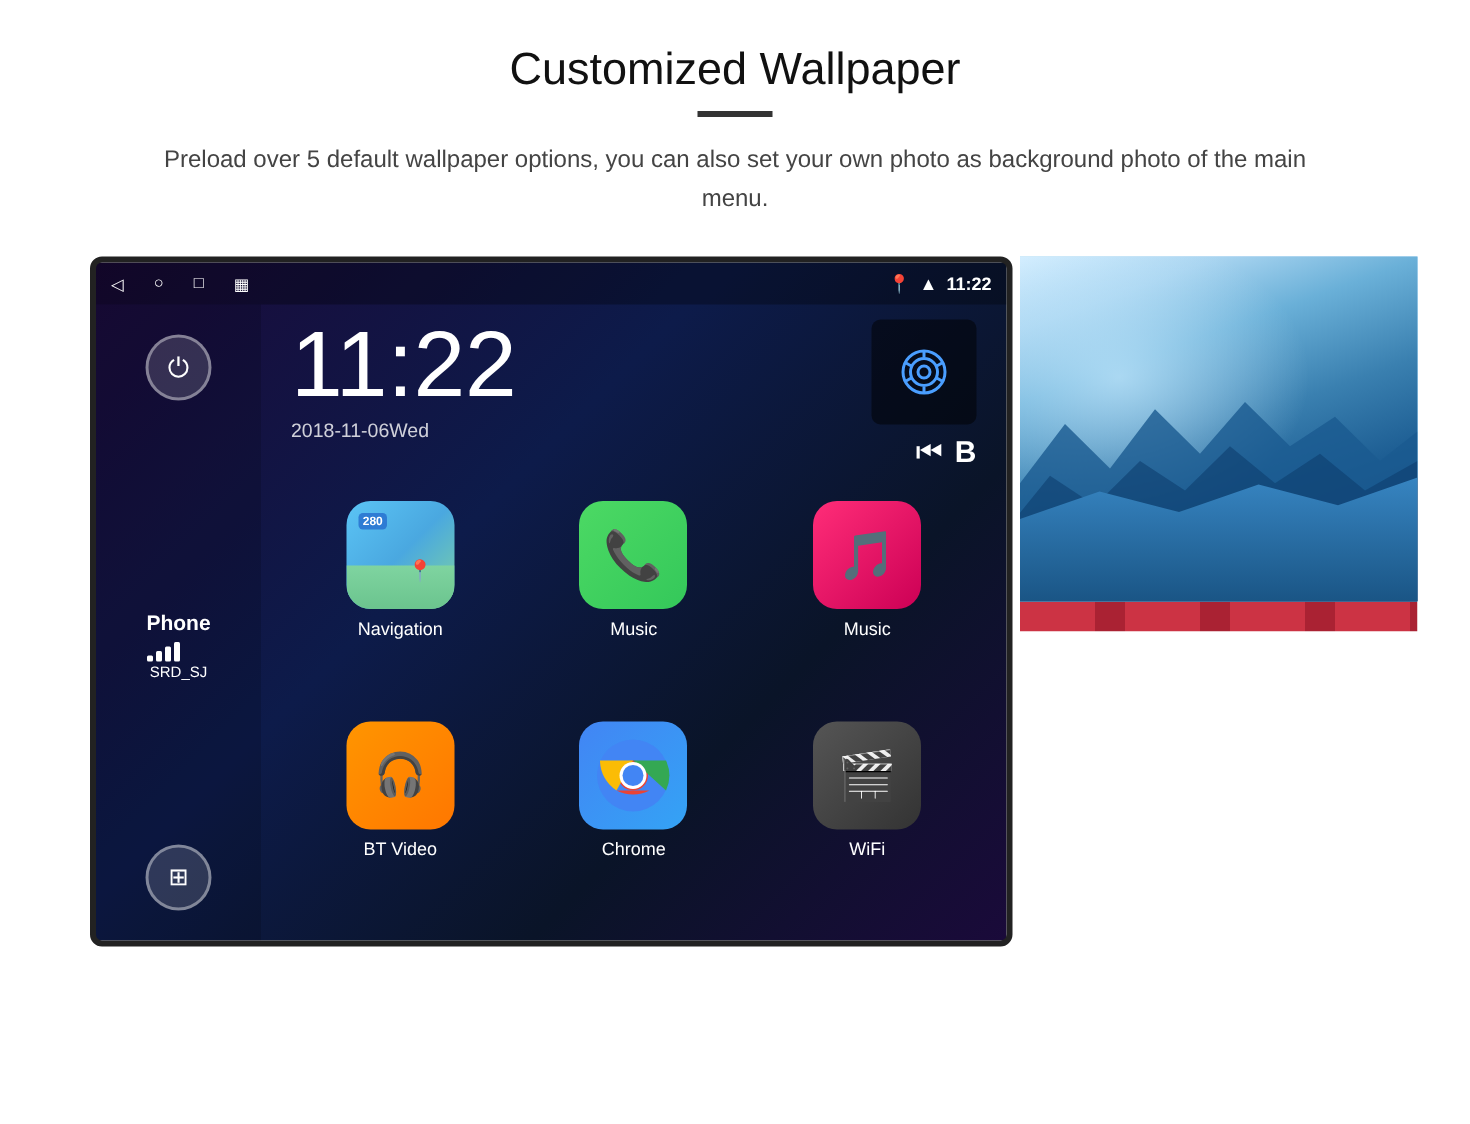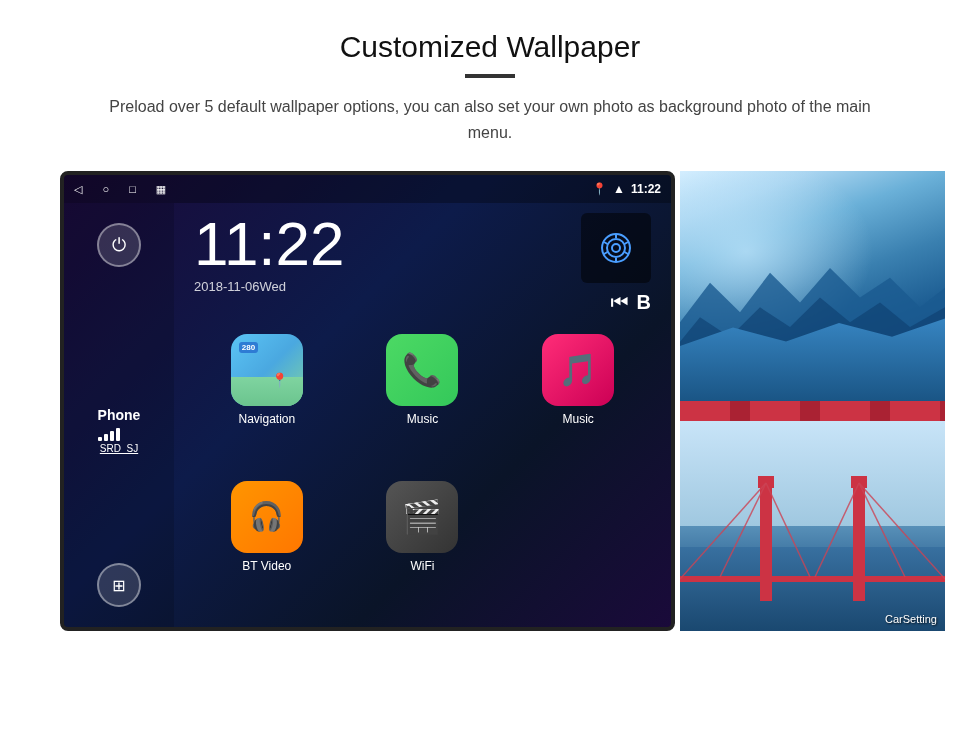--- a/index.html
+++ b/index.html
@@ -141,21 +141,20 @@
       margin-top: 10px;
     }
 
     .wifi-label {
       font-size: 14px;
       font-weight: bold;
     }
 
     .wifi-name {
       font-size: 10px;
-      text-decoration: underline;
     }
 
     .apps-btn {
       width: 44px;
       height: 44px;
       border-radius: 50%;
       background: rgba(255,255,255,0.15);
       border: 2px solid rgba(255,255,255,0.4);
       display: flex;
       align-items: center;
@@ -507,20 +506,34 @@
                 <span class="app-label">Music</span>
               </div>
 
               <div class="app-item">
                 <div class="app-icon bt-icon">
                   <span class="bt-symbol" style="font-size:28px;color:white;font-weight:bold;">🎧</span>
                 </div>
                 <span class="app-label">BT Video</span>
               </div>
 
+              <div class="app-item">
+                <div class="app-icon chrome-icon">
+                  <svg width="50" height="50" viewBox="0 0 50 50">
+                    <circle cx="25" cy="25" r="24" fill="#4285f4"></circle>
+                    <circle cx="25" cy="25" r="10" fill="#ea4335"></circle>
+                    <path d="M25 15 L47 15 A24 24 0 0 1 47 35 Z" fill="#34a853"></path>
+                    <path d="M25 15 L3 15 A24 24 0 0 0 14 35 Z" fill="#fbbc05"></path>
+                    <path d="M14 35 L25 35 L36 35 A24 24 0 0 1 14 35 Z" fill="#ea4335"></path>
+                    <circle cx="25" cy="25" r="9" fill="white"></circle>
+                    <circle cx="25" cy="25" r="7" fill="#4285f4"></circle>
+                  </svg>
+                </div>
+                <span class="app-label">Chrome</span>
+              </div>
 
               <div class="app-item">
                 <div class="app-icon video-icon">
                   <span class="clapper-icon">🎬</span>
                 </div>
                 <span class="app-label">WiFi</span>
               </div>
             </div>
           </div>
         </div>
@@ -535,43 +548,16 @@
           <svg style="position:absolute;bottom:0;left:0;right:0;width:100%;height:60%" viewBox="0 0 265 140" preserveAspectRatio="none">
             <polygon points="0,140 0,60 30,20 60,50 90,10 120,40 150,5 180,35 210,15 240,45 265,25 265,140" fill="#1a5a90" opacity="0.8"></polygon>
             <polygon points="0,140 0,80 20,55 50,75 80,45 110,65 140,35 170,60 200,40 230,65 265,45 265,140" fill="#0d3d6e" opacity="0.6"></polygon>
           </svg>
         </div>
 
         <div style="height: 20px; background: #cc3344; display:flex;align-items:center;overflow:hidden;">
           <div style="width:100%;height:100%;background:repeating-linear-gradient(90deg, #cc3344 0px, #cc3344 50px, #aa2233 50px, #aa2233 70px);"></div>
         </div>
 
-        <div style="flex:1;position:relative;overflow:hidden;background:linear-gradient(180deg,#b8daf0 0%,#88b8d4 25%,#5890b8 50%,#2a6090 75%,#0a3860 100%);">
-
-          <div style="position:absolute;top:0;left:0;right:0;height:50%;background:linear-gradient(180deg,#c8e4f8 0%,#a0c8e0 100%);"></div>
-
-          <div style="position:absolute;bottom:0;left:0;right:0;height:40%;background:linear-gradient(180deg,#3870a0 0%,#1a4870 100%);"></div>
-
-          <svg style="position:absolute;bottom:0;left:0;width:100%;height:100%" viewBox="0 0 265 210" preserveAspectRatio="none">
-
-            <rect x="80" y="60" width="12" height="120" fill="#cc3344"></rect>
-            <rect x="173" y="60" width="12" height="120" fill="#cc3344"></rect>
-
-            <rect x="78" y="55" width="16" height="12" fill="#cc3344"></rect>
-            <rect x="171" y="55" width="16" height="12" fill="#cc3344"></rect>
-
-            <rect x="0" y="155" width="265" height="6" fill="#cc3344"></rect>
-
-            <line x1="86" y1="62" x2="0" y2="158" stroke="#cc4455" stroke-width="1.5" opacity="0.8"></line>
-            <line x1="86" y1="62" x2="40" y2="156" stroke="#cc4455" stroke-width="1.5" opacity="0.8"></line>
-            <line x1="86" y1="62" x2="130" y2="156" stroke="#cc4455" stroke-width="1.5" opacity="0.8"></line>
-
-            <line x1="179" y1="62" x2="265" y2="158" stroke="#cc4455" stroke-width="1.5" opacity="0.8"></line>
-            <line x1="179" y1="62" x2="225" y2="156" stroke="#cc4455" stroke-width="1.5" opacity="0.8"></line>
-            <line x1="179" y1="62" x2="135" y2="156" stroke="#cc4455" stroke-width="1.5" opacity="0.8"></line>
-          </svg>
-
-          <div style="position:absolute;bottom:6px;right:8px;color:white;font-size:11px;text-shadow:1px 1px 2px rgba(0,0,0,0.8);">CarSetting</div>
-        </div>
       </div>
     </div>
   </div>
 </div>
 
 </body></html>

